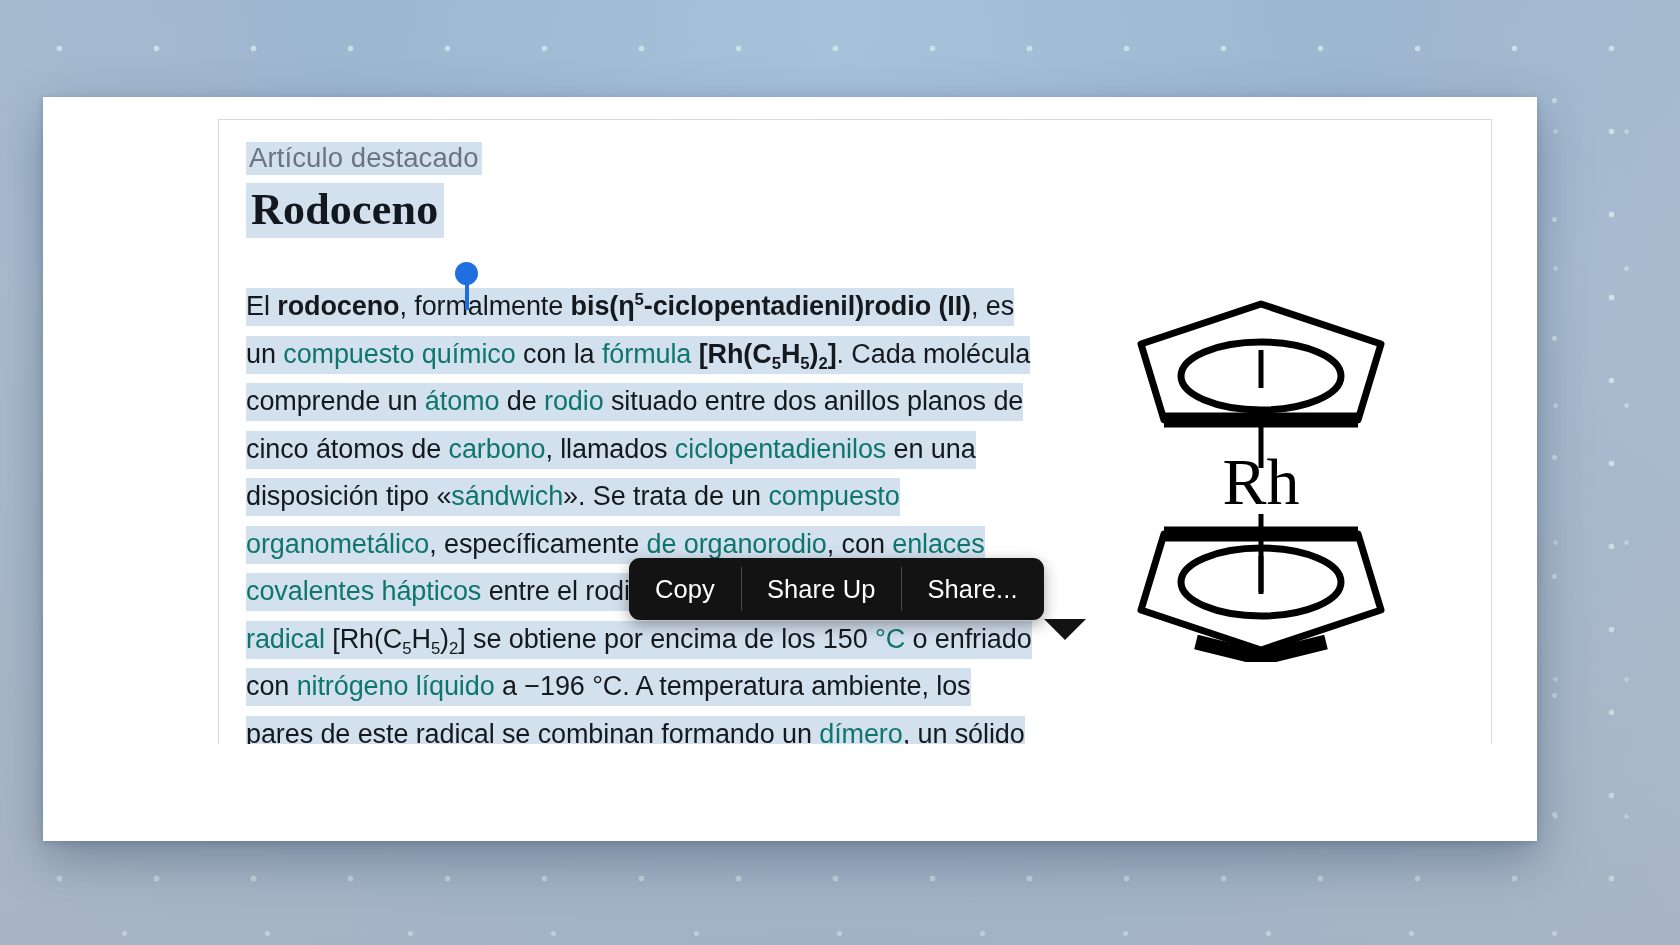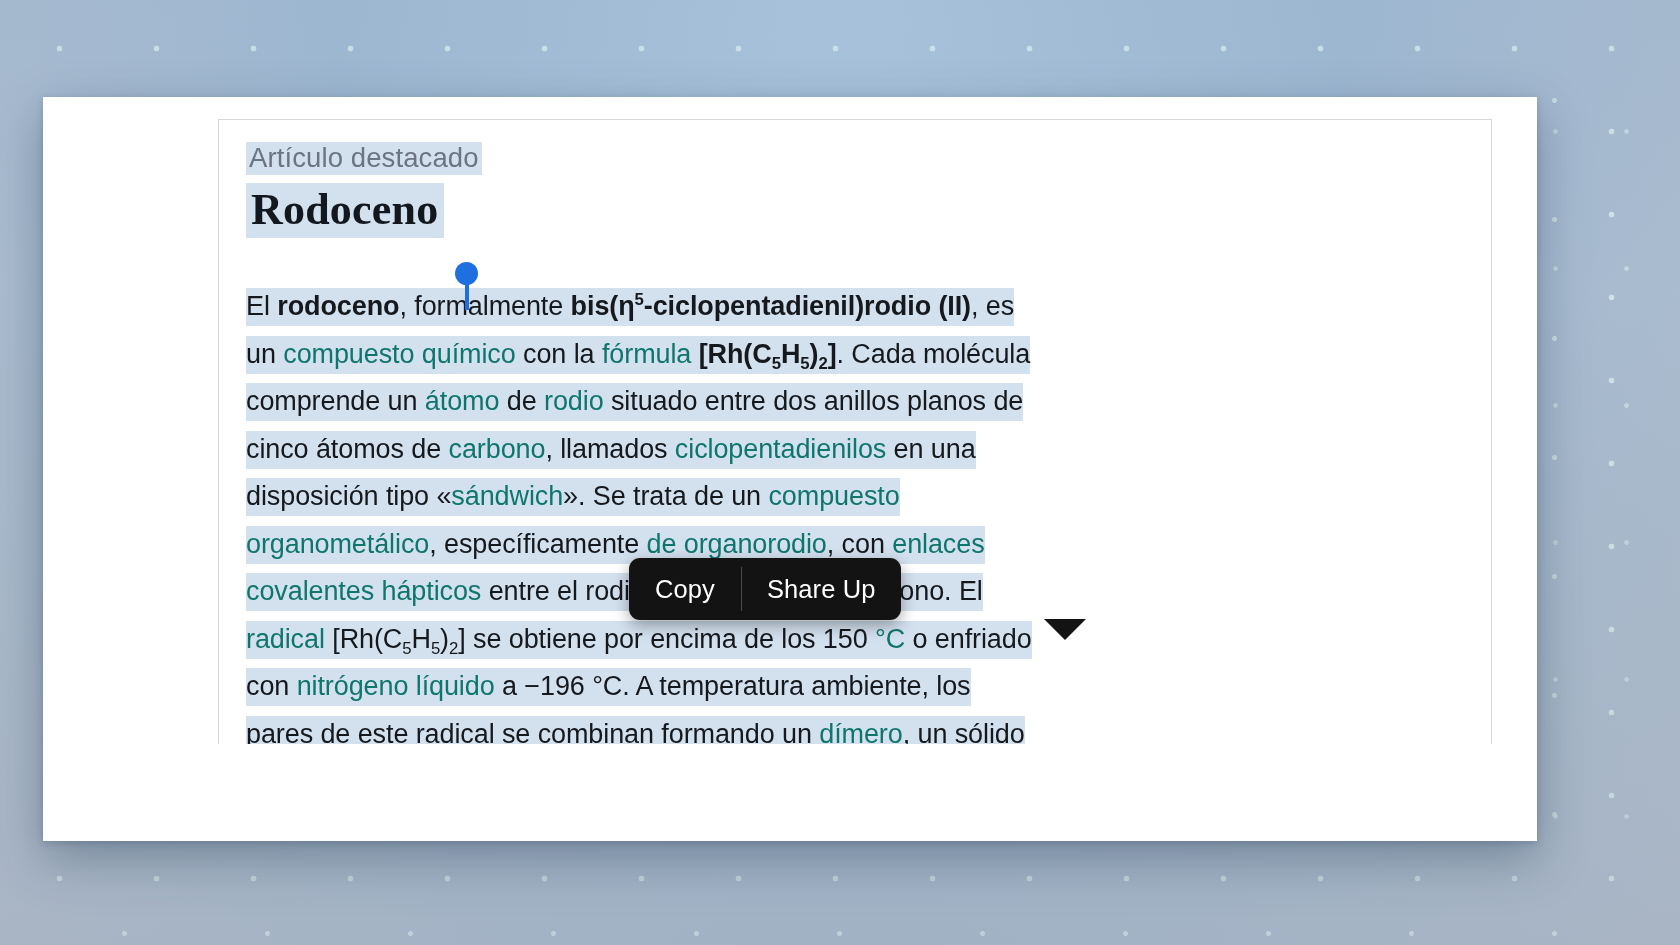--- a/index.html
+++ b/index.html
@@ -171,29 +171,55 @@
         </div>
 
         <div>
           <h1 id="title" class="sel">Rodoceno</h1>
         </div>
 
         <div id="body-text">
           <span class="hl">El <b>rodoceno</b>, formalmente <b>bis(η<sup>5</sup>-ciclopentadienil)rodio (II)</b>, es un <span class="lnk">compuesto químico</span> con la <span class="lnk">fórmula</span> <b>[Rh(C<sub>5</sub>H<sub>5</sub>)<sub>2</sub>]</b>. Cada molécula comprende un <span class="lnk">átomo</span> de <span class="lnk">rodio</span> situado entre dos anillos planos de cinco átomos de <span class="lnk">carbono</span>, llamados <span class="lnk">ciclopentadienilos</span> en una disposición tipo «<span class="lnk">sándwich</span>». Se trata de un <span class="lnk">compuesto organometálico</span>, específicamente <span class="lnk">de organorodio</span>, con <span class="lnk">enlaces covalentes hápticos</span> entre el rodio y los átomos de carbono. El <span class="lnk">radical</span> [Rh(C<sub>5</sub>H<sub>5</sub>)<sub>2</sub>] se obtiene por encima de los 150&nbsp;<span class="lnk">°C</span> o enfriado con <span class="lnk">nitrógeno líquido</span> a −196&nbsp;°C. A temperatura ambiente, los pares de este radical se combinan formando un <span class="lnk">dímero</span>, un sólido</span>
         </div>
 
+        <div id="figure">
+          <svg viewBox="0 0 270 370" width="270" height="370">
+
+            <g fill="none" stroke="#000">
+              <polygon points="135,12 255,52 232,128 38,128 15,52" stroke-width="7" stroke-linejoin="round" fill="none"></polygon>
+              <path d="M38,128 L232,128" stroke-width="15" stroke-linecap="butt"></path>
+              <ellipse cx="135" cy="84" rx="80" ry="34" stroke-width="7" fill="none"></ellipse>
+              <line x1="135" y1="58" x2="135" y2="96" stroke-width="5"></line>
+            </g>
+
+            <line x1="135" y1="130" x2="135" y2="176" stroke="#000" stroke-width="5"></line>
+
+            <text x="135" y="212" text-anchor="middle" font-family="'Liberation Serif', serif" font-size="66" fill="#000">Rh</text>
+
+            <line x1="135" y1="222" x2="135" y2="300" stroke="#000" stroke-width="5"></line>
+
+            <g fill="none" stroke="#000">
+              <polygon points="135,358 255,318 232,242 38,242 15,318" stroke-width="7" stroke-linejoin="round" fill="none"></polygon>
+              <path d="M38,242 L232,242" stroke-width="15" stroke-linecap="butt"></path>
+              <path d="M70,350 L135,366 L200,350" stroke-width="15" stroke-linejoin="round"></path>
+              <ellipse cx="135" cy="290" rx="80" ry="34" stroke-width="7" fill="none"></ellipse>
+              <line x1="135" y1="264" x2="135" y2="302" stroke-width="5"></line>
+            </g>
+          </svg>
+        </div>
 
       </div>
 
       <div class="handle" id="handle-start">
         <div class="knob"></div>
         <div class="stem"></div>
       </div>
 
       <div id="ctx-menu">
         <div id="ctx-arrow"></div>
         <div class="mi">Copy</div>
         <div class="mi">Share Up</div>
+        <div class="mi">Share...</div>
       </div>
 
     </div>
   </div>
 </div>
 
 </body></html>

